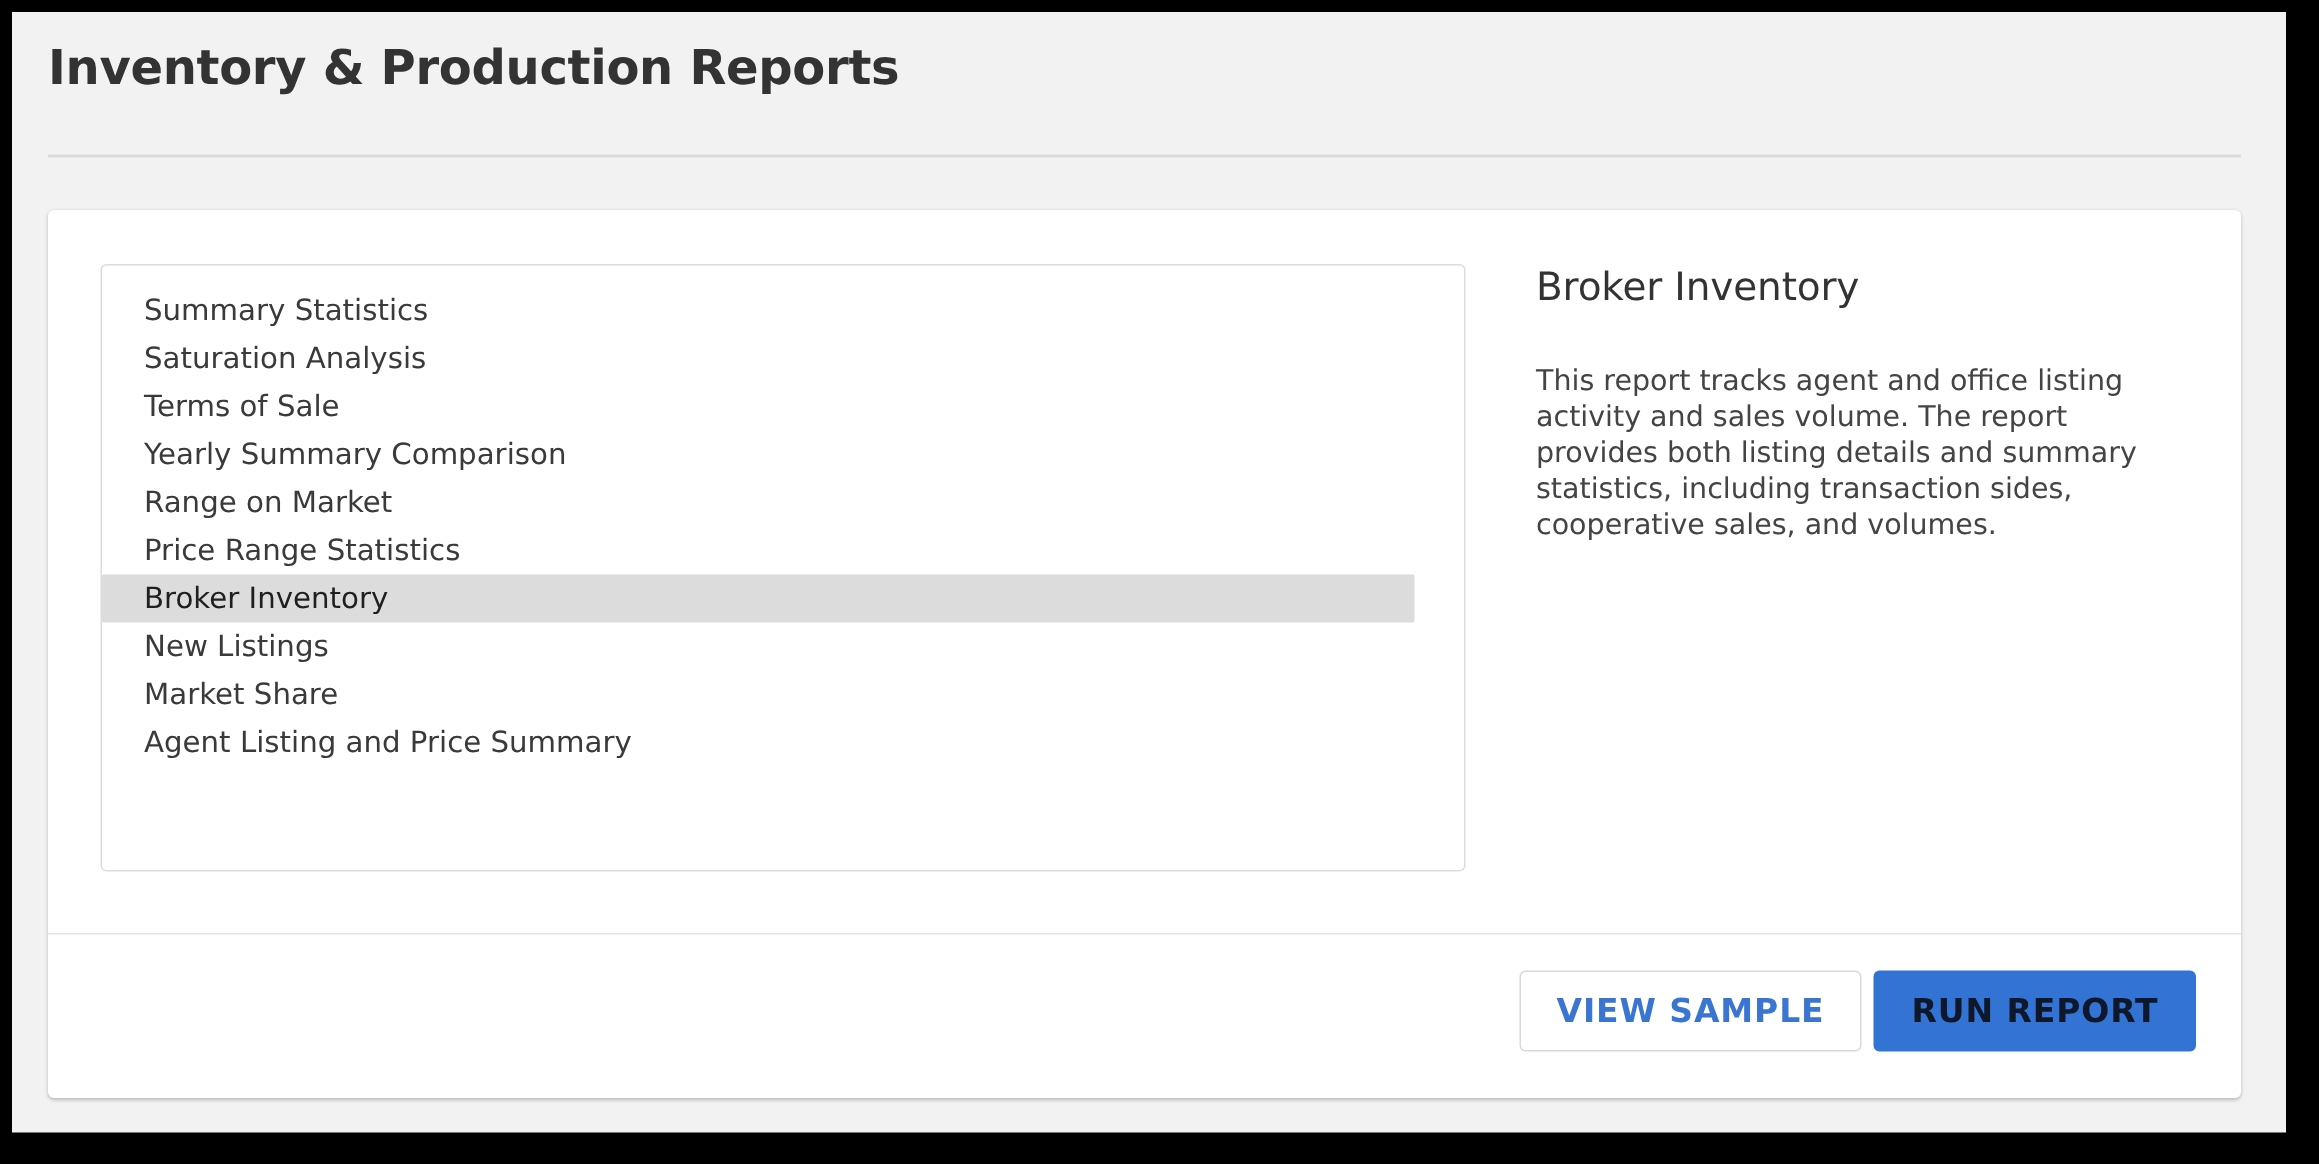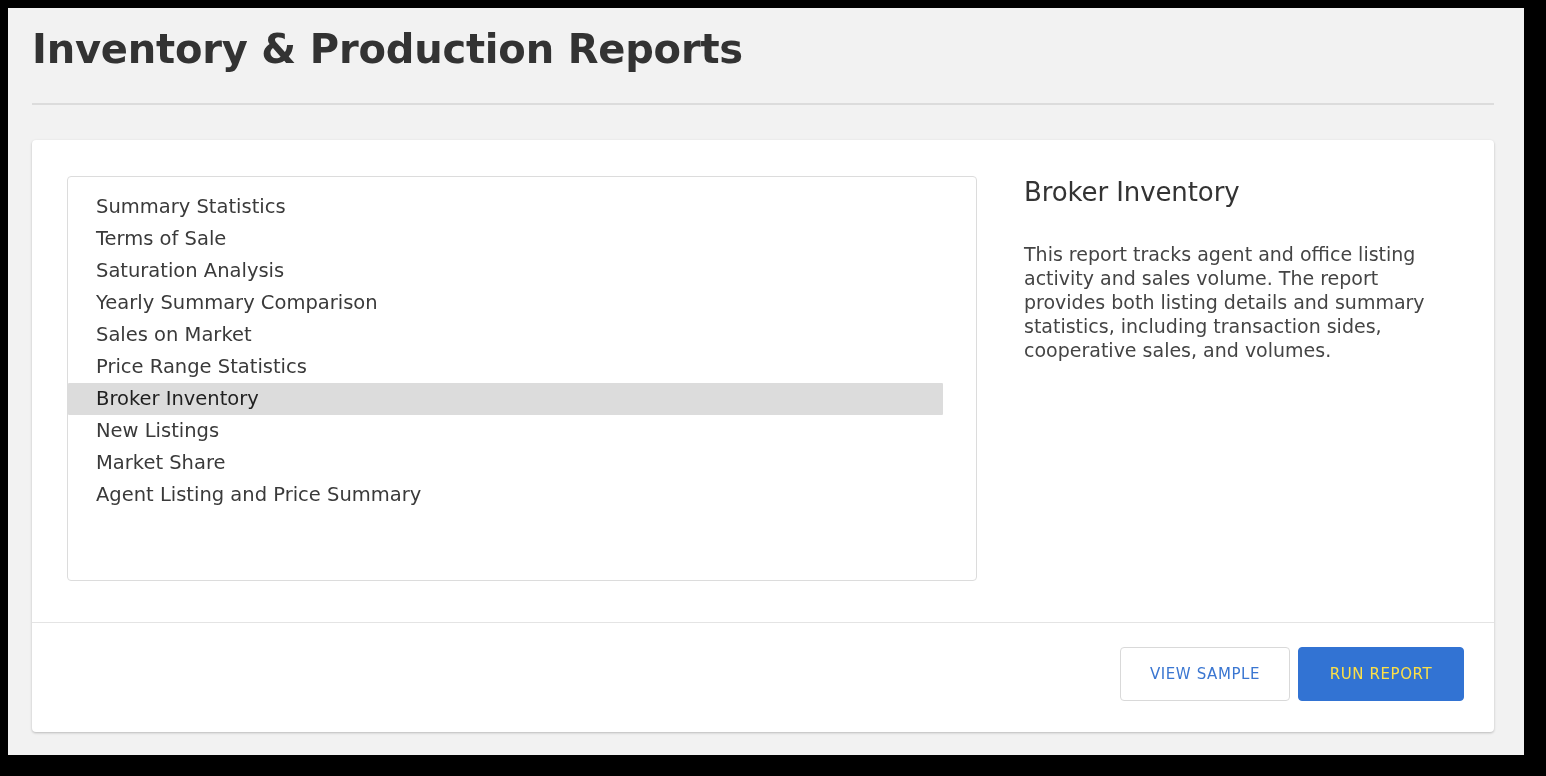--- a/index.html
+++ b/index.html
@@ -30,21 +30,21 @@
     position: absolute;
     left: 24px;
     top: 0px;
     width: 1462px;
     height: 132px;
   }
   .page-title {
     position: absolute;
     left: 0px;
     top: 18px;
-    font-size: 40px;
+    font-size: 32px;
     font-weight: bold;
     color: #333333;
     letter-spacing: -0.2px;
     white-space: nowrap;
   }
   .header-divider {
     position: absolute;
     left: 0px;
     top: 95px;
     width: 1462px;
@@ -139,65 +139,65 @@
     position: absolute;
     right: 30px;
     top: 24px;
     display: flex;
     align-items: center;
     gap: 8px;
   }
   .btn {
     height: 54px;
     border-radius: 4px;
-    font-size: 15px;
-    font-weight: normal;
+    font-size: 22px;
+    font-weight: bold;
     letter-spacing: 0.6px;
     display: flex;
     align-items: center;
     justify-content: center;
     cursor: pointer;
     box-sizing: border-box;
     user-select: none;
   }
   .btn-secondary {
     min-width: 170px;
     padding: 0 24px;
     background: #ffffff;
     border: 1px solid #d9d9d9;
     color: #3a76d1;
   }
   .btn-primary {
     min-width: 166px;
     padding: 0 24px;
     background: #3273d3;
     border: 1px solid #3273d3;
-    color: #fde047;
+    color: #0f172a;
   }
 </style>
 </head>
 <body>
 
 <div class="viewport">
 
   <div class="page-header">
     <div class="page-title">Inventory &amp; Production Reports</div>
     <div class="header-divider"></div>
   </div>
 
   <div class="card">
 
     <div class="card-body">
 
       <div class="listbox" id="report-list">
           <div class="list-item">Summary Statistics</div>
+          <div class="list-item">Saturation Analysis</div>
           <div class="list-item">Terms of Sale</div>
-          <div class="list-item">Saturation Analysis</div>
           <div class="list-item">Yearly Summary Comparison</div>
-          <div class="list-item">Sales on Market</div>
+          <div class="list-item">Range on Market</div>
           <div class="list-item">Price Range Statistics</div>
           <div class="list-item selected">Broker Inventory</div>
           <div class="list-item">New Listings</div>
           <div class="list-item">Market Share</div>
           <div class="list-item">Agent Listing and Price Summary</div>
         </div>
 
       <div class="detail">
         <div class="detail-title">Broker Inventory</div>
         <div class="detail-desc">This report tracks agent and office listing activity and sales volume. The report provides both listing details and summary statistics, including transaction sides, cooperative sales, and volumes.</div>

